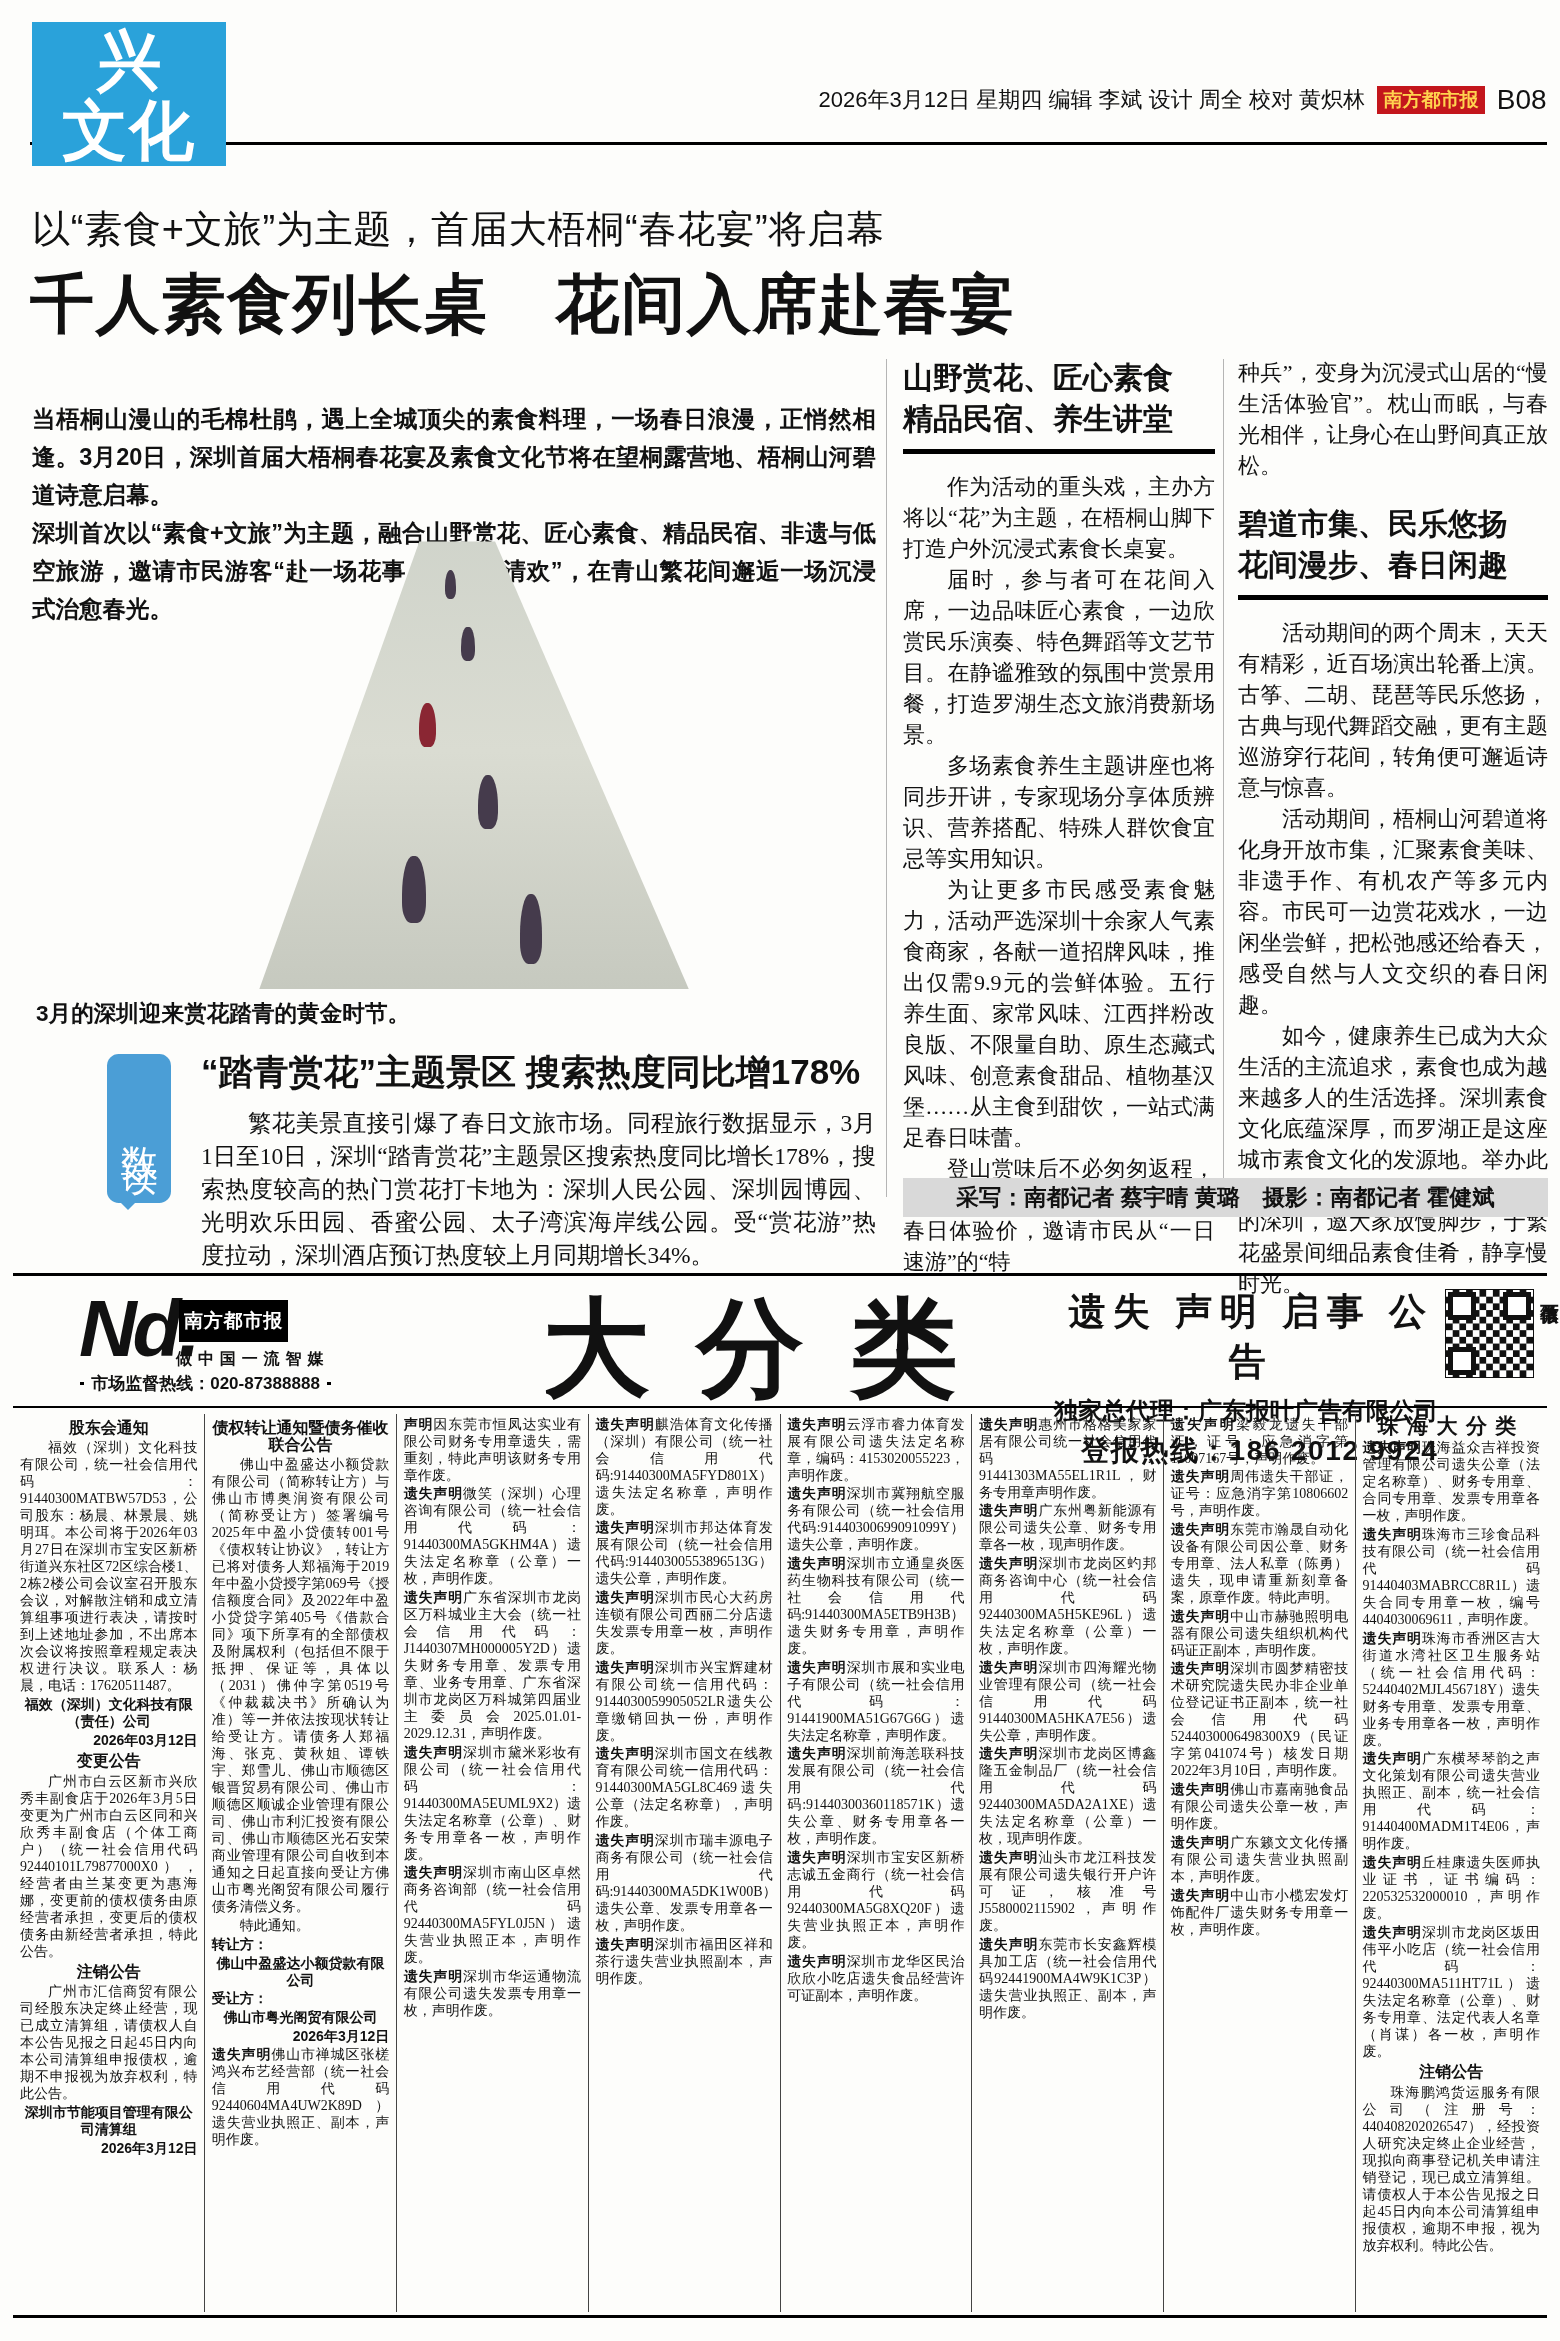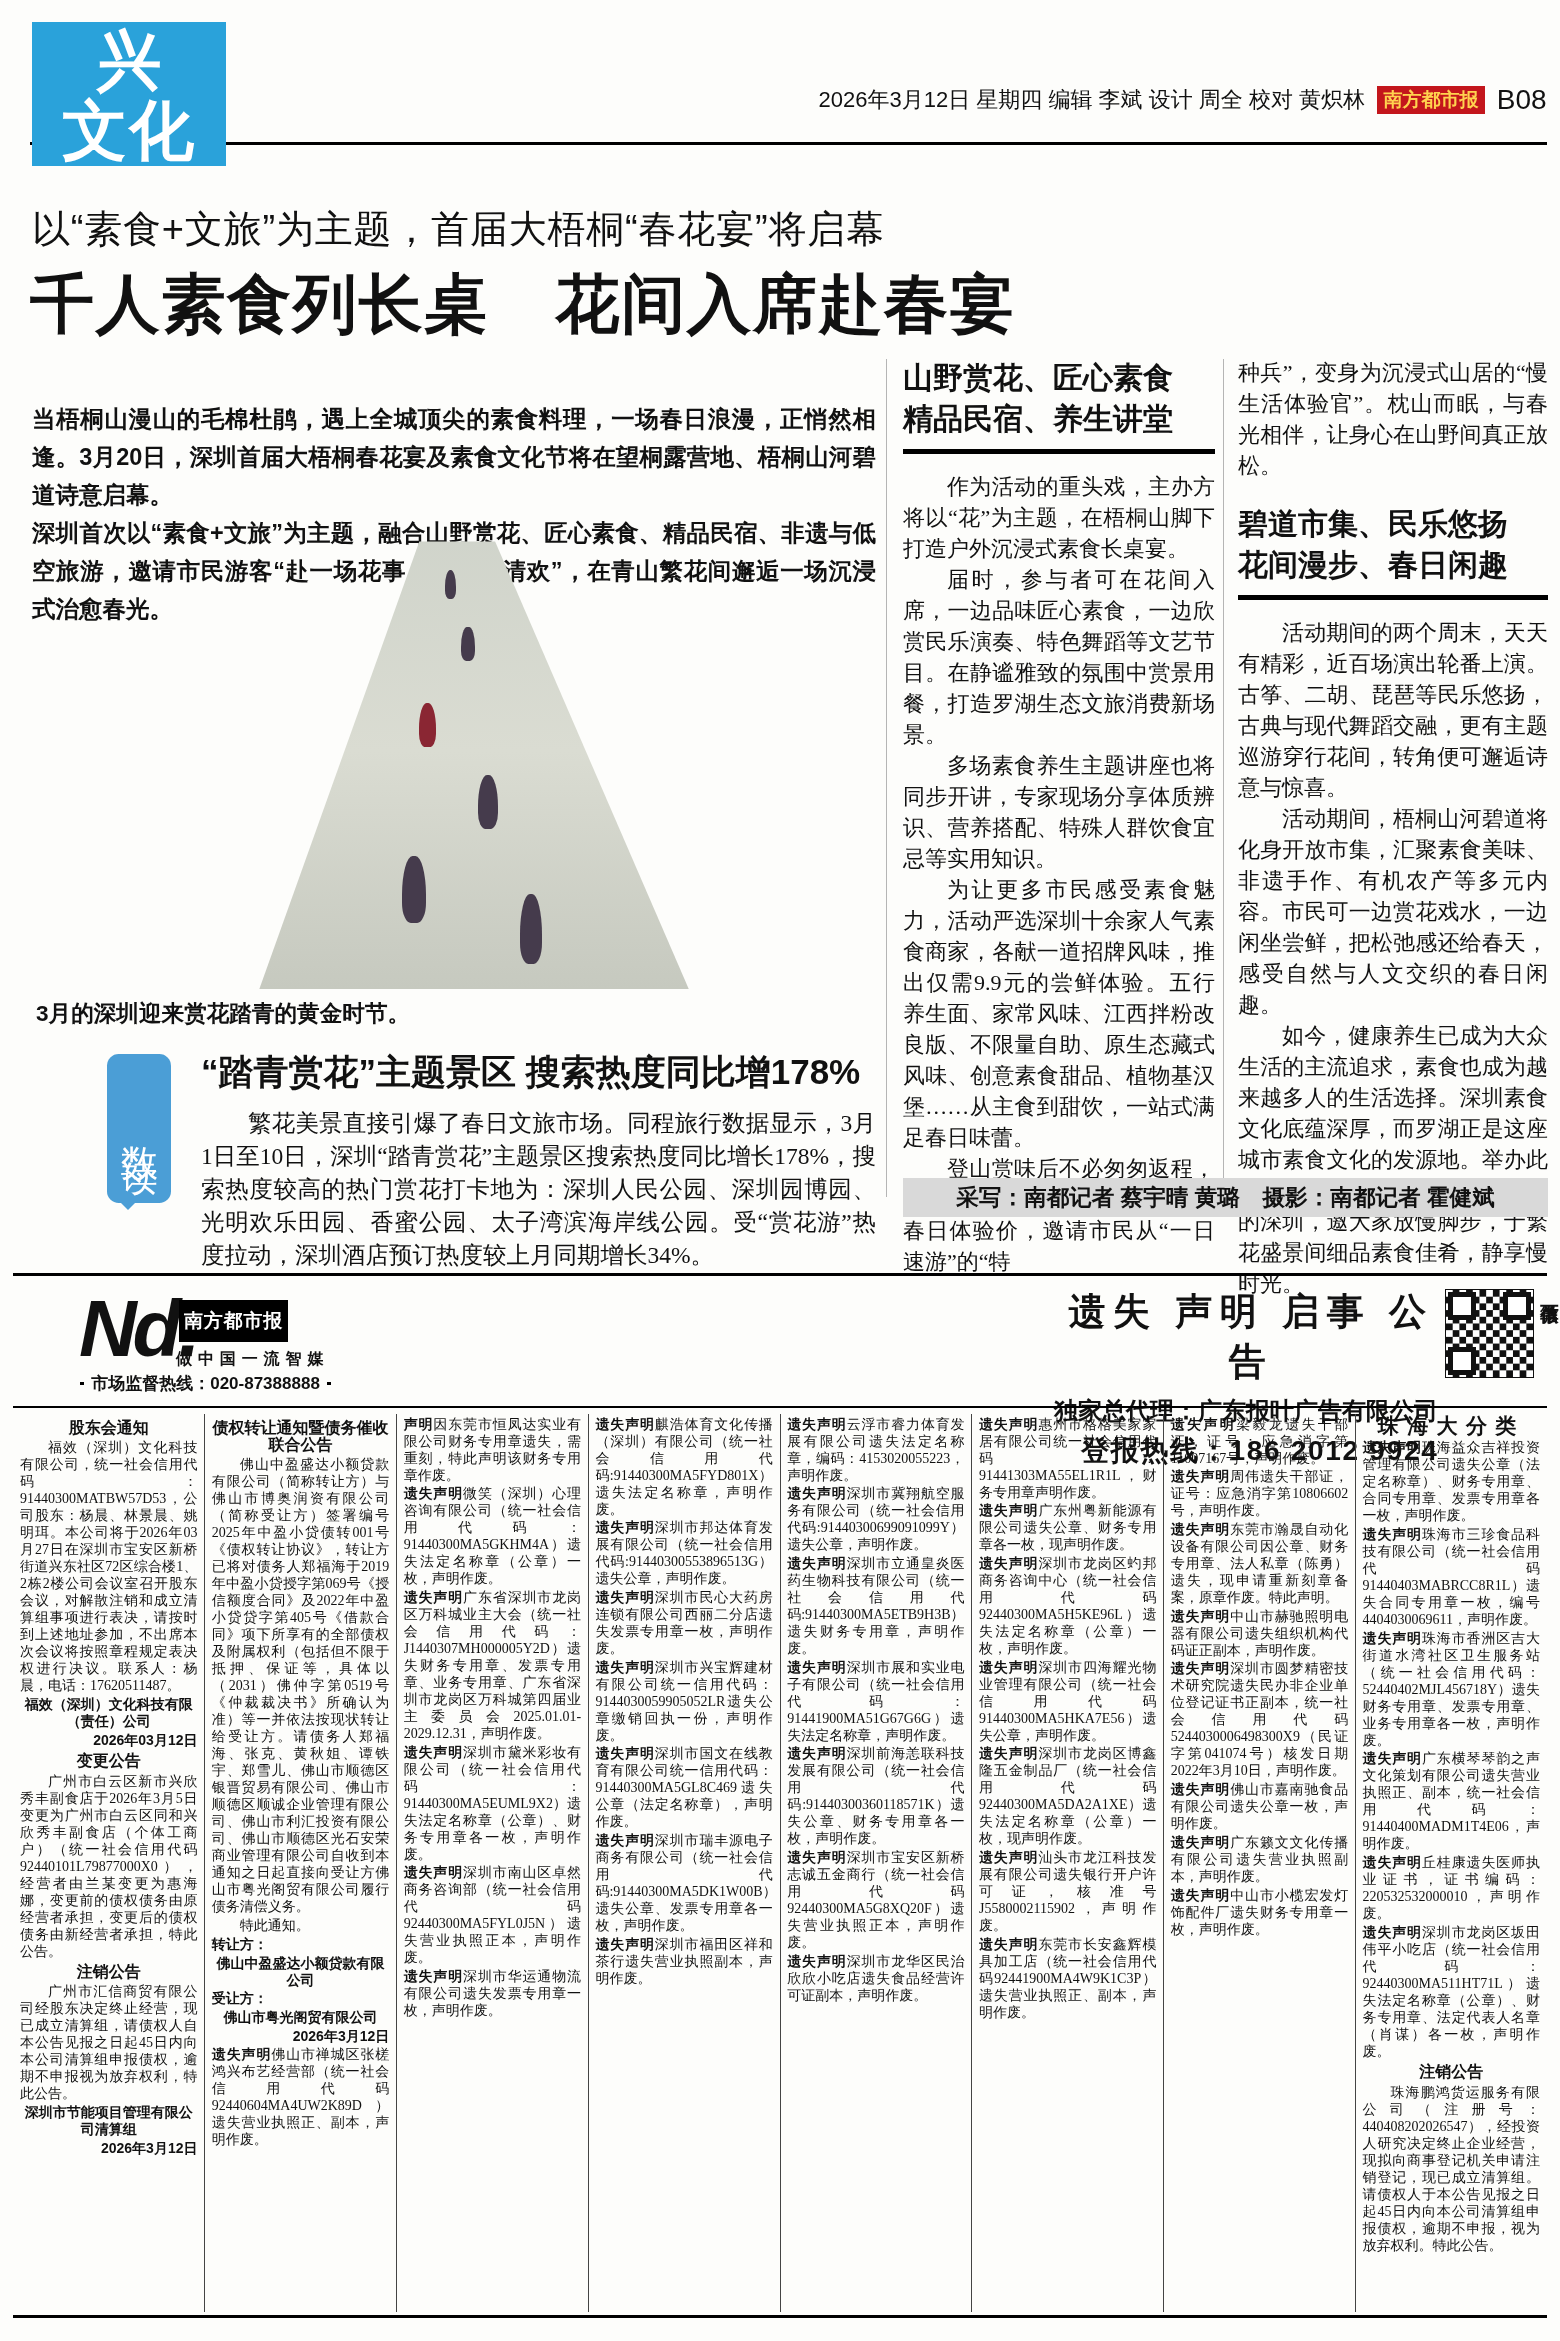--- a/index.html
+++ b/index.html
@@ -193,20 +193,21 @@
 
   <div class="cl-rule-top"></div>
   <div class="nd-logo">Nd!</div>
   <div class="nd-box">南方都市报</div>
   <div class="nd-slogan">做中国一流智媒</div>
   <div class="nd-hotline">
     <span class="dash"></span>
     <span>市场监督热线：020-87388888</span>
     <span class="dash"></span>
   </div>
+  <div class="big-title">大分类</div>
   <div class="cl-right">
     <div class="t1">遗失 声明 启事 公告</div>
     <div class="t2">独家总代理：广东报叶广告有限公司</div>
     <div class="t3">登报热线：186 2012 9924</div>
   </div>
   <div class="qr">
       <i class="a"></i>
       <i class="b"></i>
       <i class="c"></i>
     </div>

